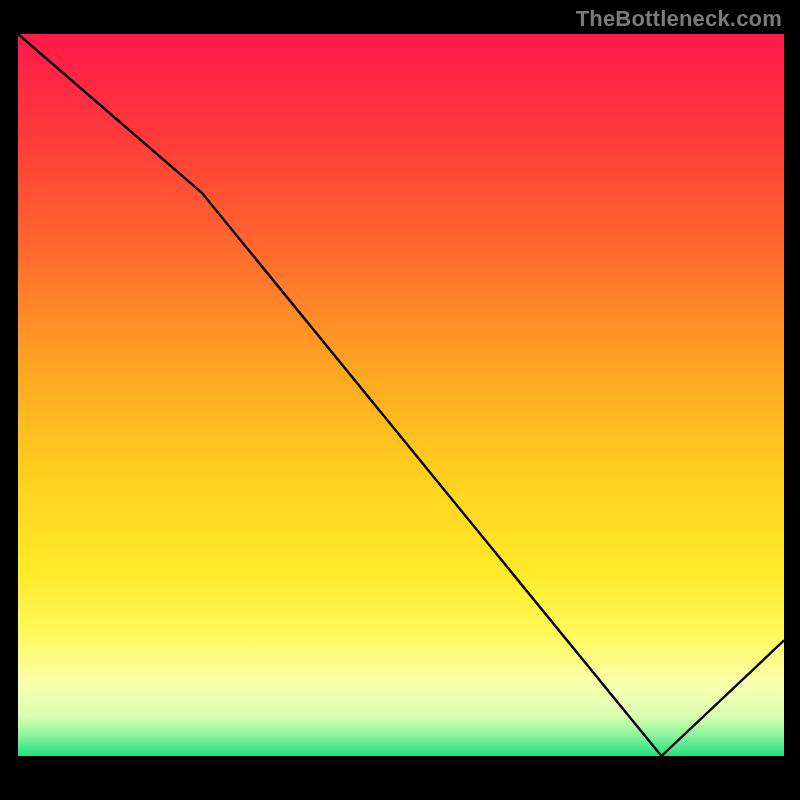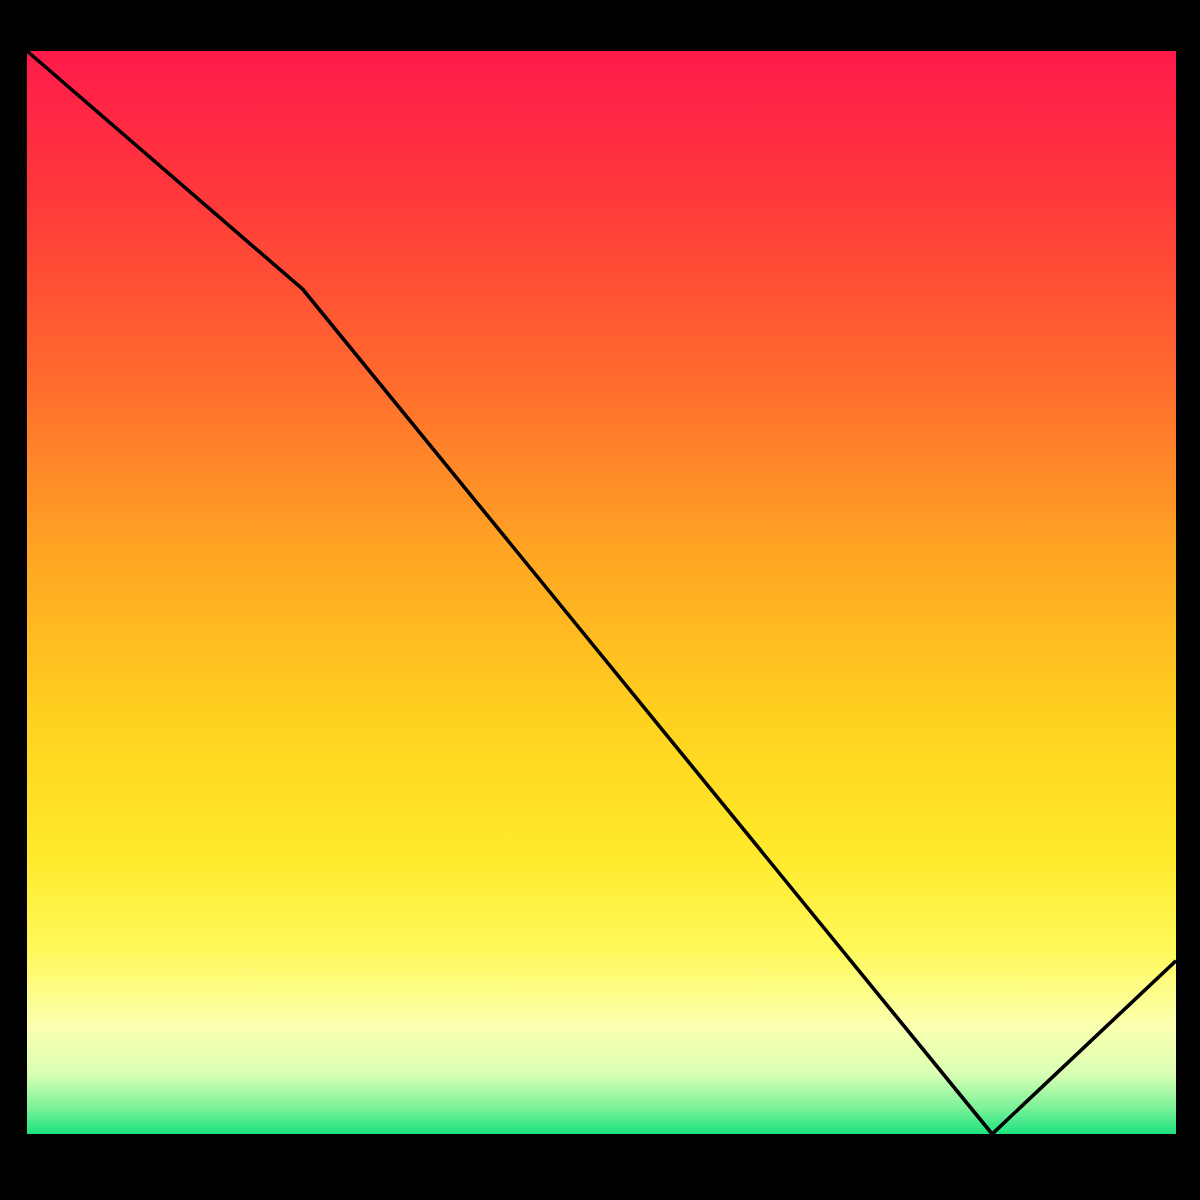--- a/index.html
+++ b/index.html
@@ -36,20 +36,21 @@
     font-weight: 700;
     color: #c9342a;
     letter-spacing: 0.4px;
     white-space: nowrap;
   }
 </style>
 </head>
 <body>
 <div class="wrap">
 
+<div class="attribution">TheBottleneck.com</div>
 
 <svg id="chart-svg" width="800" height="800">
   <defs>
     <linearGradient id="heat" x1="0" y1="0" x2="0" y2="1">
           <stop offset="0%" stop-color="#ff1a4b"></stop>
           <stop offset="14.000000000000002%" stop-color="#ff3a3a"></stop>
           <stop offset="30%" stop-color="#ff6a2e"></stop>
           <stop offset="46%" stop-color="#ffa423"></stop>
           <stop offset="62%" stop-color="#ffd21f"></stop>
           <stop offset="74%" stop-color="#ffe92a"></stop>

